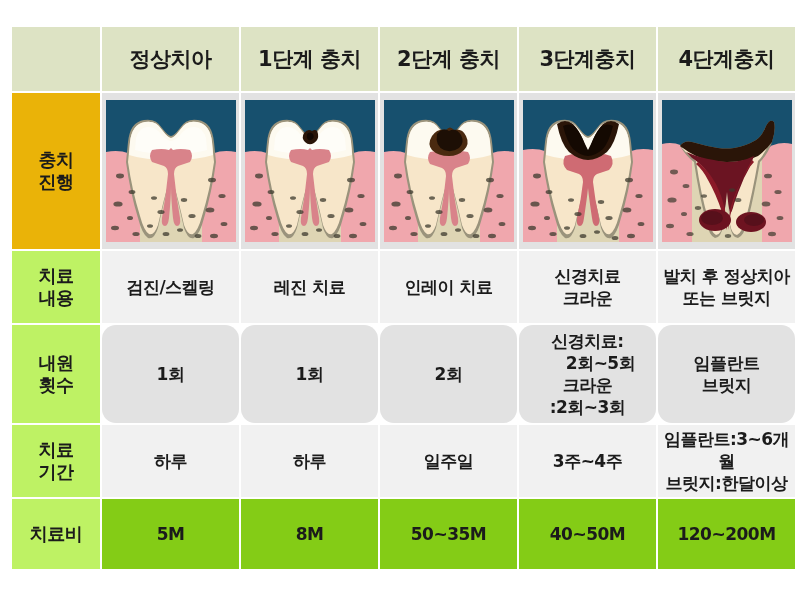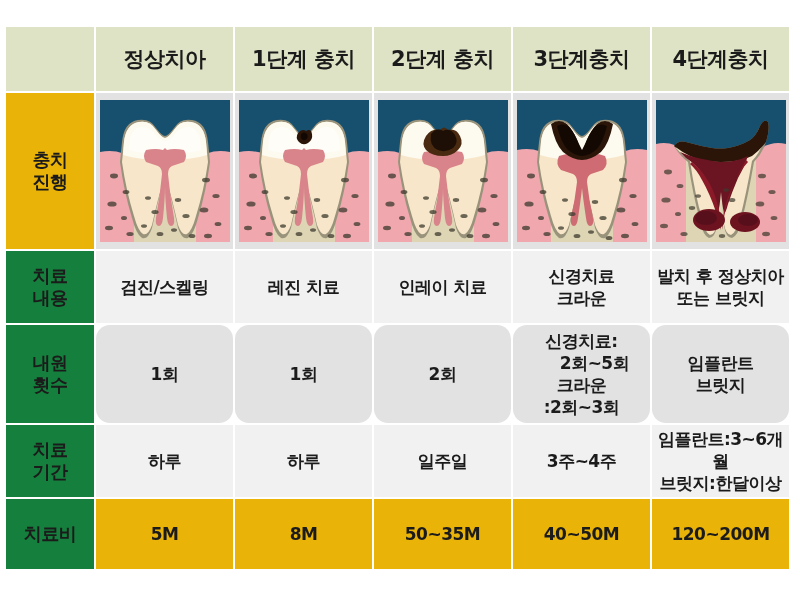--- a/index.html
+++ b/index.html
@@ -9,21 +9,21 @@
   body {
     width: 800px;
     height: 600px;
     background: #ffffff;
     font-family: "DejaVu Sans", "Liberation Sans", sans-serif;
     overflow: hidden;
   }
 
   #table-wrap {
     position: absolute;
-    left: 4px;
+    left: 10px;
     top: 25px;
     width: 776px;
     height: 546px;
   }
 
   table.compare {
     width: 776px;
     height: 546px;
     border-collapse: separate;
     border-spacing: 2px;
@@ -49,40 +49,40 @@
     height: 64px;
     font-size: 21px;
     letter-spacing: -0.5px;
   }
   thead th.corner {
     background: #dde3c4;
   }
 
   
   td.rowlabel {
-    background: #15803d;
+    background: #bef264;
     font-size: 18px;
     line-height: 1.22;
     letter-spacing: -0.5px;
   }
 
   
   td.data {
     font-size: 17px;
     line-height: 1.3;
     letter-spacing: -0.5px;
   }
 
   tr.row-progress td.data { background: #e2e2e2; height: 152px; }
   tr.row-progress td.rowlabel { background: #eab308; }
 
   tr.row-treatment td.data { background: #f1f1f1; height: 70px; }
   tr.row-visits    td.data { background: #e2e2e2; height: 96px; border-radius: 14px; }
   tr.row-duration  td.data { background: #f1f1f1; height: 70px; }
-  tr.row-cost      td.data { background: #eab308; height: 68px; margin-top: 48px; }
+  tr.row-cost      td.data { background: #84cc16; height: 68px; margin-top: 48px; }
 
   .cell-lines { display: block; }
   .cell-lines span { display: block; }
 
   .small { font-size: 14px; }
   .smaller { font-size: 13.5px; margin-left: 13px; }
   .indent { padding-left: 26px; }
 
   
   .tooth-img {

